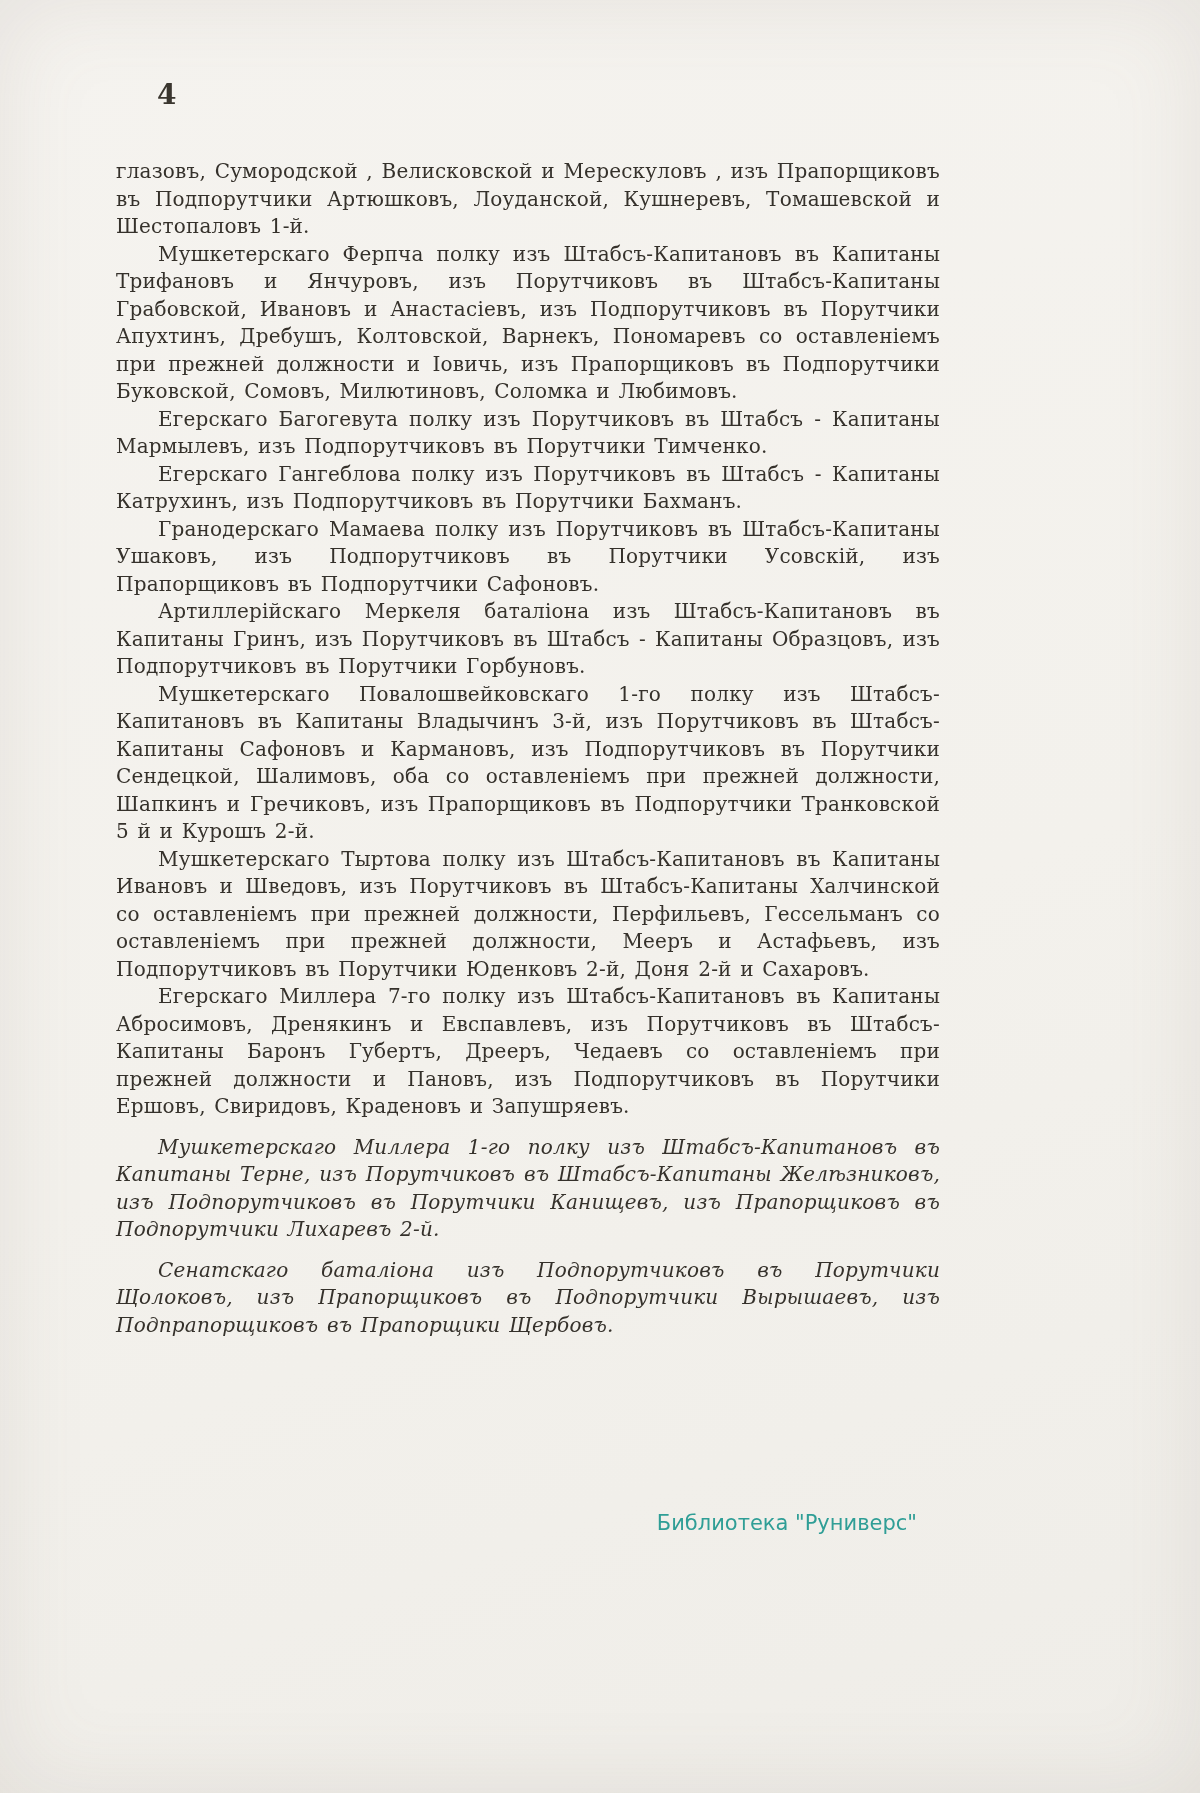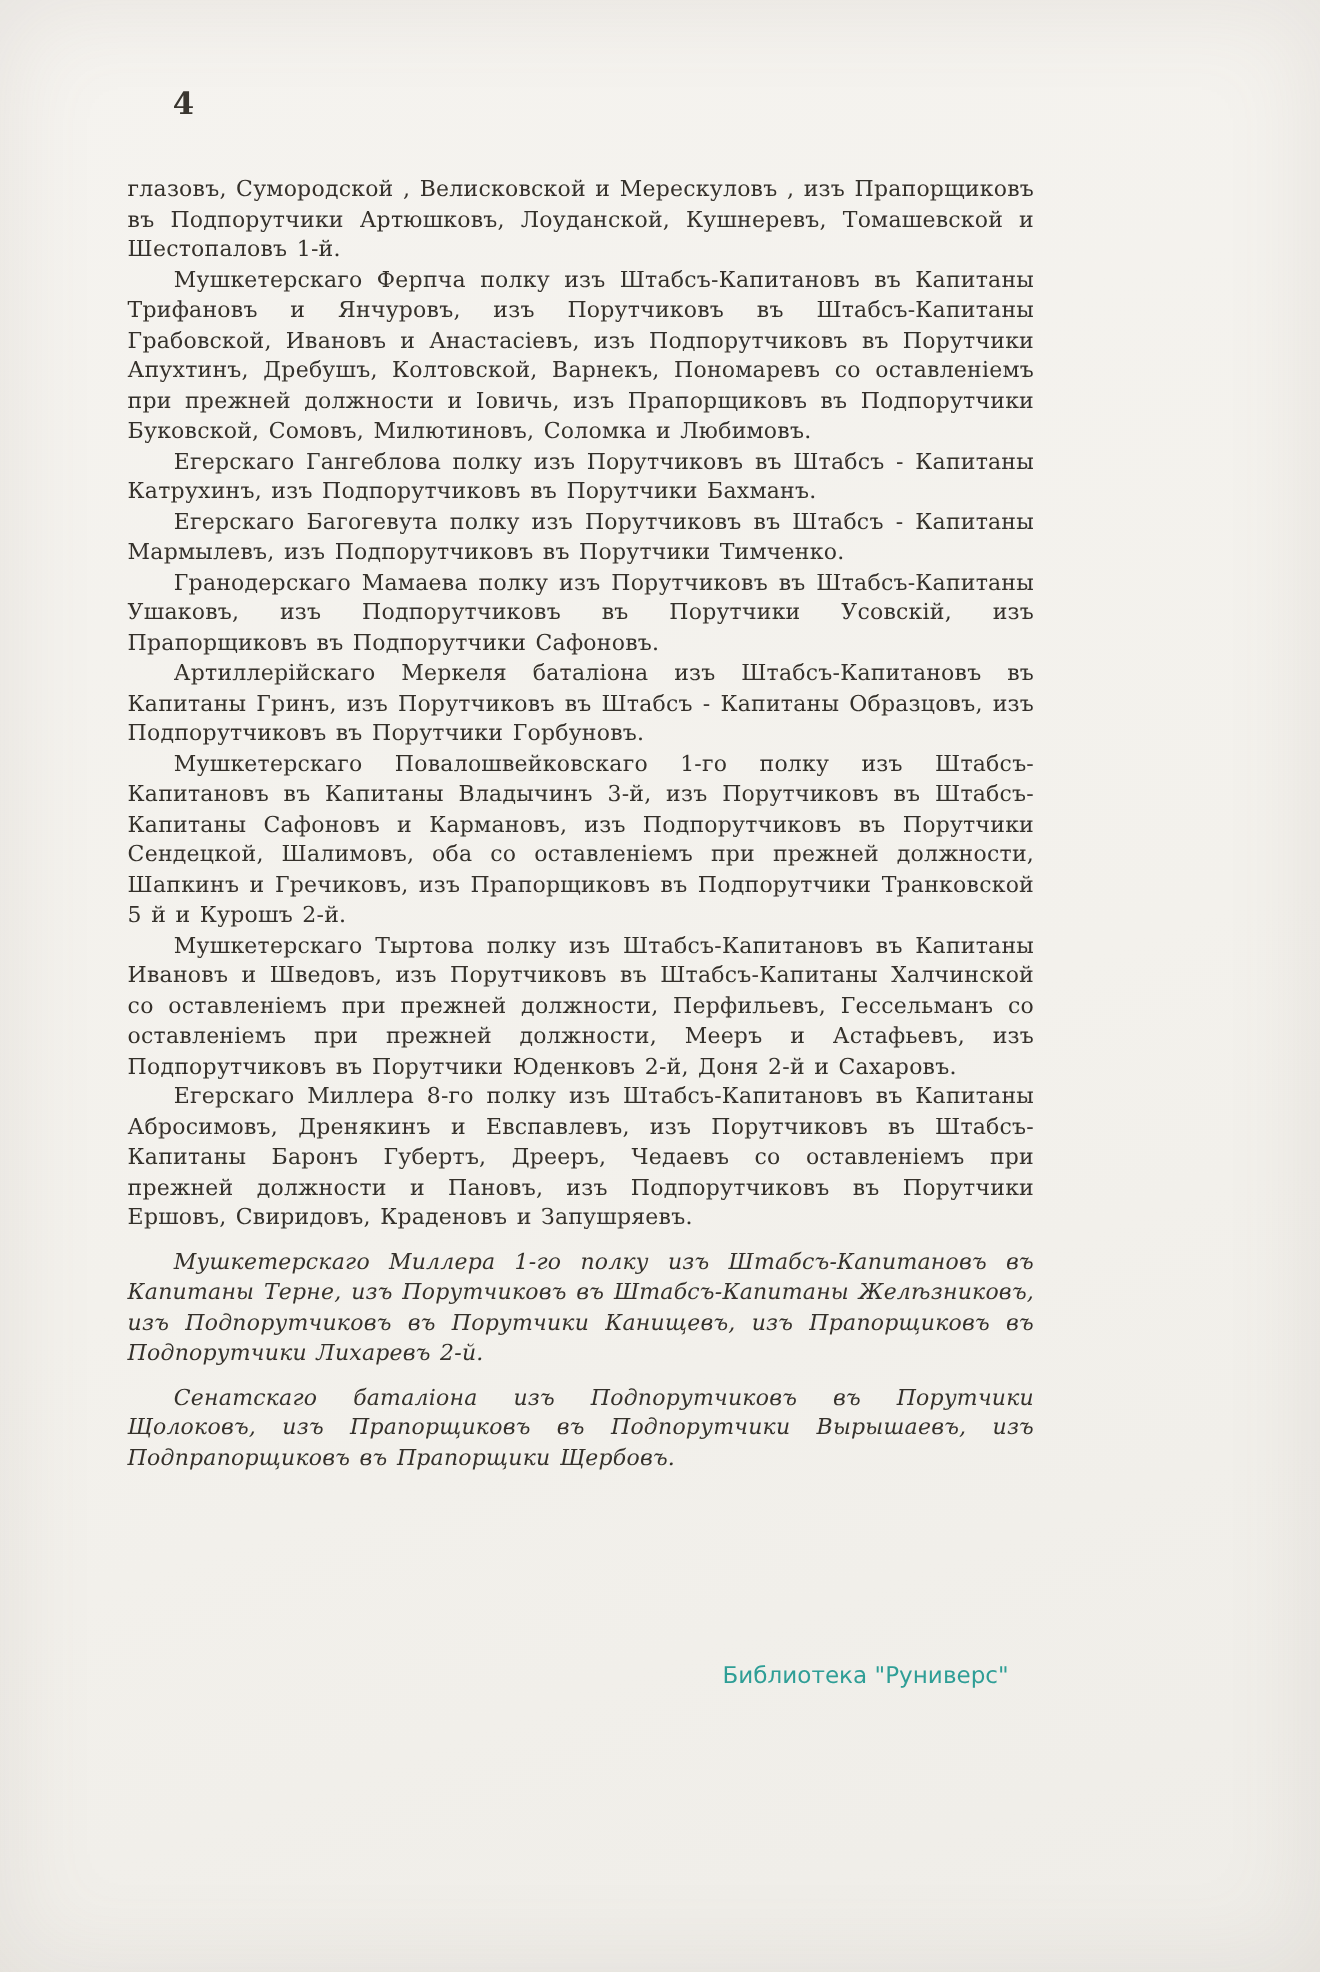--- a/index.html
+++ b/index.html
@@ -63,26 +63,26 @@
 </head>
 <body>
 
 <div class="page">
 
   <div class="page-number">4</div>
 
   <div class="text-block">
     <p class="para no-indent">глазовъ, Сумородской , Велисковской и Мерескуловъ , изъ Прапорщиковъ въ Подпорутчики Артюшковъ, Лоуданской, Кушнеревъ, Томашевской и Шестопаловъ 1-й.</p>
     <p class="para">Мушкетерскаго Ферпча полку изъ Штабсъ-Капитановъ въ Капитаны Трифановъ и Янчуровъ, изъ Порутчиковъ въ Штабсъ-Капитаны Грабовской, Ивановъ и Анастасіевъ, изъ Подпорутчиковъ въ Порутчики Апухтинъ, Дребушъ, Колтовской, Варнекъ, Пономаревъ со оставленіемъ при прежней должности и Іовичь, изъ Прапорщиковъ въ Подпорутчики Буковской, Сомовъ, Милютиновъ, Соломка и Любимовъ.</p>
+    <p class="para">Егерскаго Багогевута полку изъ Порутчиковъ въ Штабсъ - Капитаны Мармылевъ, изъ Подпорутчиковъ въ Порутчики Тимченко.</p>
     <p class="para">Егерскаго Гангеблова полку изъ Порутчиковъ въ Штабсъ - Капитаны Катрухинъ, изъ Подпорутчиковъ въ Порутчики Бахманъ.</p>
-    <p class="para">Егерскаго Багогевута полку изъ Порутчиковъ въ Штабсъ - Капитаны Мармылевъ, изъ Подпорутчиковъ въ Порутчики Тимченко.</p>
     <p class="para">Гранодерскаго Мамаева полку изъ Порутчиковъ въ Штабсъ-Капитаны Ушаковъ, изъ Подпорутчиковъ въ Порутчики Усовскій, изъ Прапорщиковъ въ Подпорутчики Сафоновъ.</p>
     <p class="para">Артиллерійскаго Меркеля баталіона изъ Штабсъ-Капитановъ въ Капитаны Гринъ, изъ Порутчиковъ въ Штабсъ - Капитаны Образцовъ, изъ Подпорутчиковъ въ Порутчики Горбуновъ.</p>
     <p class="para">Мушкетерскаго Повалошвейковскаго 1-го полку изъ Штабсъ-Капитановъ въ Капитаны Владычинъ 3-й, изъ Порутчиковъ въ Штабсъ-Капитаны Сафоновъ и Кармановъ, изъ Подпорутчиковъ въ Порутчики Сендецкой, Шалимовъ, оба со оставленіемъ при прежней должности, Шапкинъ и Гречиковъ, изъ Прапорщиковъ въ Подпорутчики Транковской 5 й и Курошъ 2-й.</p>
     <p class="para">Мушкетерскаго Тыртова полку изъ Штабсъ-Капитановъ въ Капитаны Ивановъ и Шведовъ, изъ Порутчиковъ въ Штабсъ-Капитаны Халчинской со оставленіемъ при прежней должности, Перфильевъ, Гессельманъ со оставленіемъ при прежней должности, Мееръ и Астафьевъ, изъ Подпорутчиковъ въ Порутчики Юденковъ 2-й, Доня 2-й и Сахаровъ.</p>
-    <p class="para">Егерскаго Миллера 8-го полку изъ Штабсъ-Капитановъ въ Капитаны Абросимовъ, Дренякинъ и Евспавлевъ, изъ Порутчиковъ въ Штабсъ-Капитаны Баронъ Губертъ, Дрееръ, Чедаевъ со оставленіемъ при прежней должности и Пановъ, изъ Подпорутчиковъ въ Порутчики Ершовъ, Свиридовъ, Краденовъ и Запушряевъ.</p>
+    <p class="para">Егерскаго Миллера 7-го полку изъ Штабсъ-Капитановъ въ Капитаны Абросимовъ, Дренякинъ и Евспавлевъ, изъ Порутчиковъ въ Штабсъ-Капитаны Баронъ Губертъ, Дрееръ, Чедаевъ со оставленіемъ при прежней должности и Пановъ, изъ Подпорутчиковъ въ Порутчики Ершовъ, Свиридовъ, Краденовъ и Запушряевъ.</p>
     <p class="para spaced">Мушкетерскаго Миллера 1-го полку изъ Штабсъ-Капитановъ въ Капитаны Терне, изъ Порутчиковъ въ Штабсъ-Капитаны Желѣзниковъ, изъ Подпорутчиковъ въ Порутчики Канищевъ, изъ Прапорщиковъ въ Подпорутчики Лихаревъ 2-й.</p>
     <p class="para spaced">Сенатскаго баталіона изъ Подпорутчиковъ въ Порутчики Щолоковъ, изъ Прапорщиковъ въ Подпорутчики Вырышаевъ, изъ Подпрапорщиковъ въ Прапорщики Щербовъ.</p>
   </div>
 
   <div class="footer-credit">Библиотека "Руниверс"</div>
 
 </div>
 
 </body></html>

